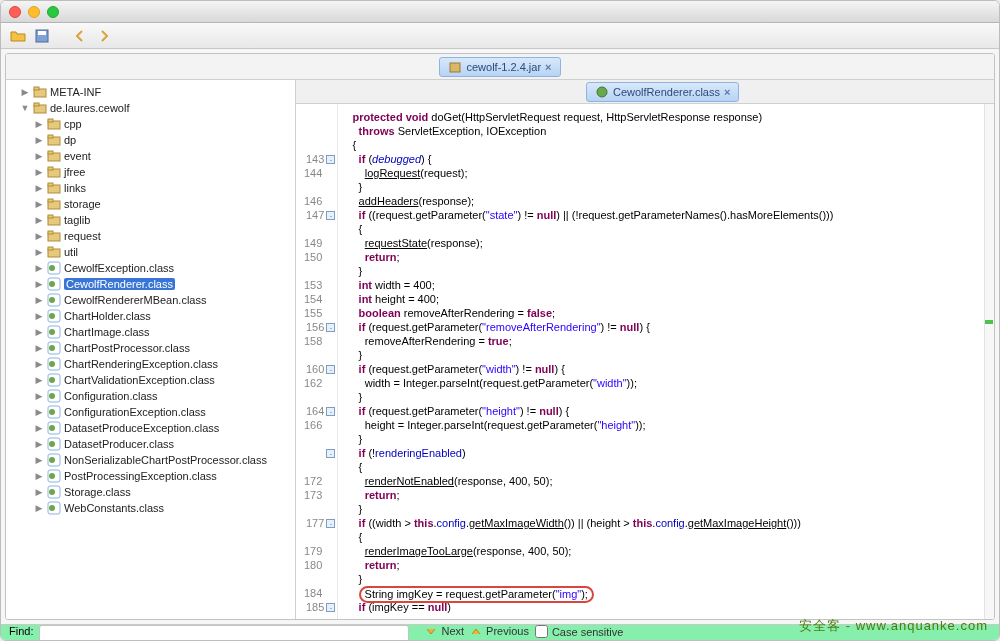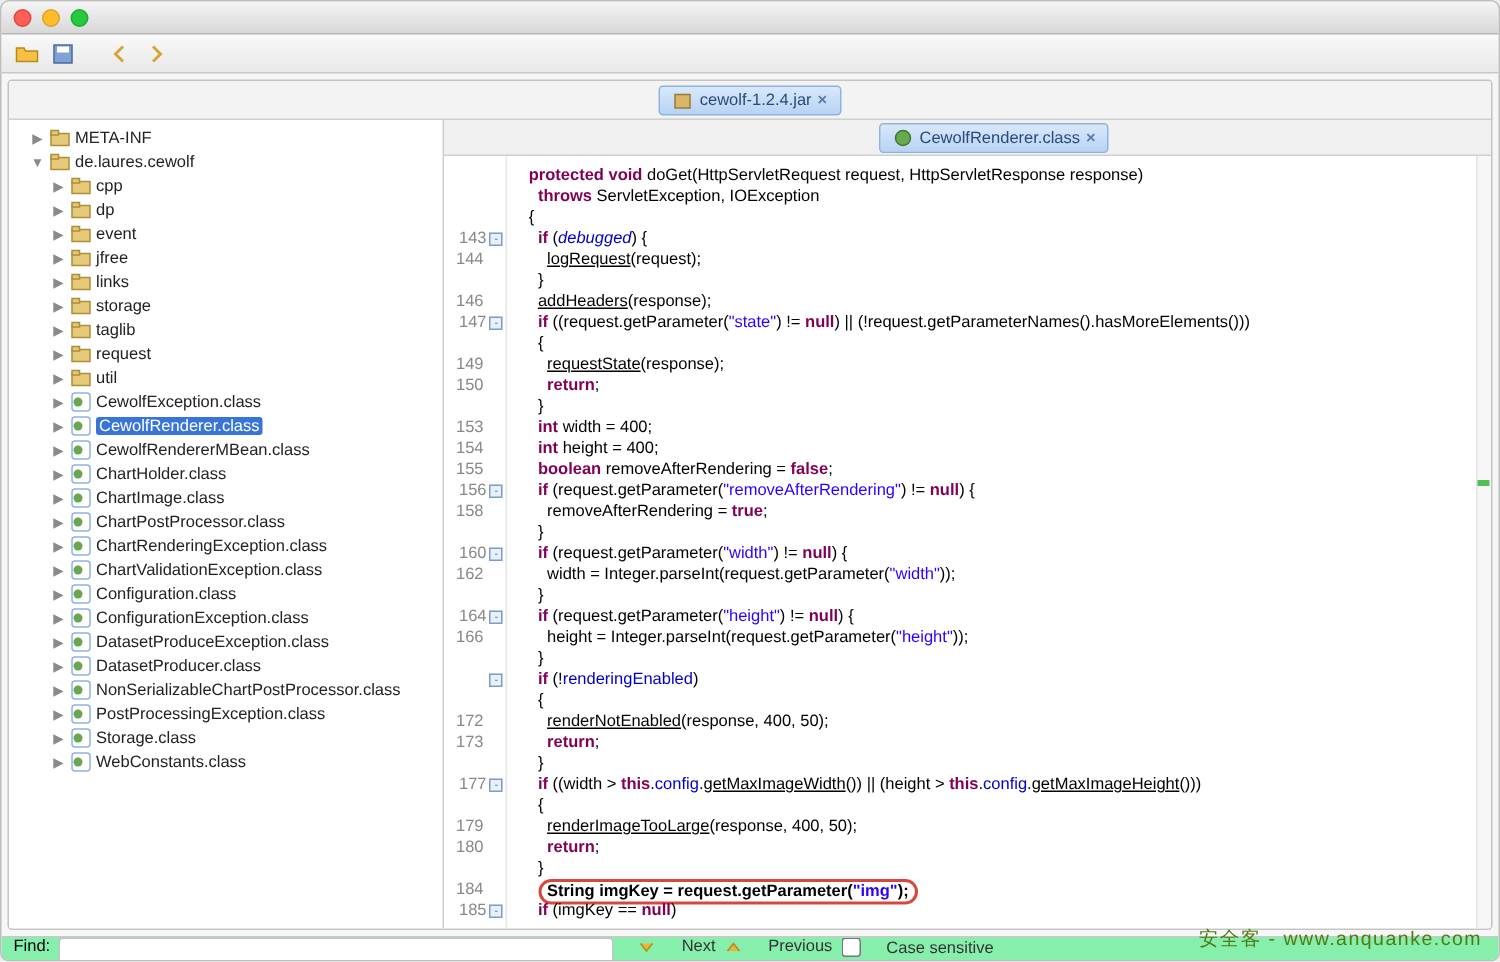--- a/index.html
+++ b/index.html
@@ -33,24 +33,24 @@
 .gutter{background:#fff;border-right:1px solid #e8e8e8;padding:6px 2px 6px 8px;color:#888;text-align:right;user-select:none;}
 .gutter .gl{height:14px;display:flex;align-items:center;justify-content:flex-end;gap:2px;}
 .fold{width:9px;height:9px;border:1px solid #7a9ec5;background:#e8f0fb;display:inline-block;font-size:7px;line-height:7px;text-align:center;color:#4a6a9a;cursor:pointer;}
 .src{padding:6px 8px;flex:1;white-space:pre;color:#000;}
 .src div{height:14px;}
 .kw{color:#7f0055;font-weight:bold;}
 .str{color:#2a00ff;}
 .fld{color:#0000c0;}
 .call{color:#000;text-decoration:underline;}
 .staticf{color:#0000c0;font-style:italic;}
-.hl{border:2px solid #d9463d;border-radius:10px;padding:0 4px;display:inline-block;line-height:13px;font-weight:bold;}
+.hl{border:2px solid #d9463d;border-radius:10px;padding:0 4px;display:inline-block;line-height:13px;}
 .findbar{height:16px;background:#86efac;border-top:1px solid #c9c9c9;display:flex;align-items:flex-start;gap:6px;padding:0 8px;}
 .findbar input[type=text]{flex:0 0 370px;height:18px;border:1px solid #c3c3c3;border-radius:3px;padding:0 4px;font-size:11px;}
-.findbar .fb{display:flex;align-items:center;gap:17px;font-size:11px;color:#333;}
+.findbar .fb{display:flex;align-items:center;gap:4px;font-size:11px;color:#333;}
 .minimap{position:absolute;right:0;top:24px;bottom:0;width:10px;background:#f7f7f7;border-left:1px solid #e3e3e3;}
 .minimap .mark{position:absolute;right:1px;width:8px;height:4px;background:#50c050;}
 .watermark{position:absolute;right:12px;bottom:6px;color:#4d7c0f;font-size:13px;letter-spacing:1px;}
 </style>
 </head>
 <body>
 
 <div class="window">
   <div class="titlebar">
     <div class="traffic">

